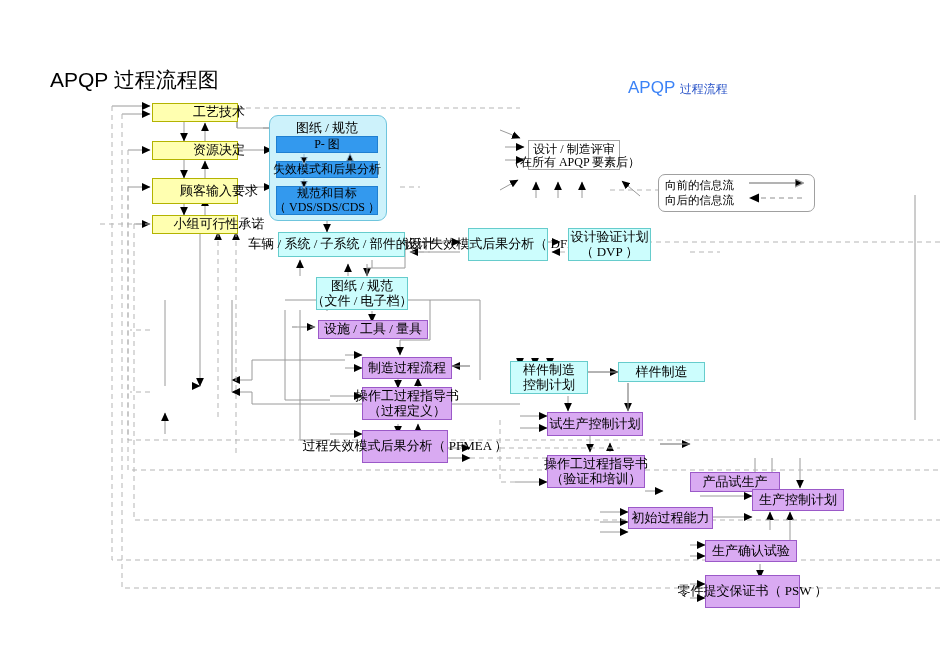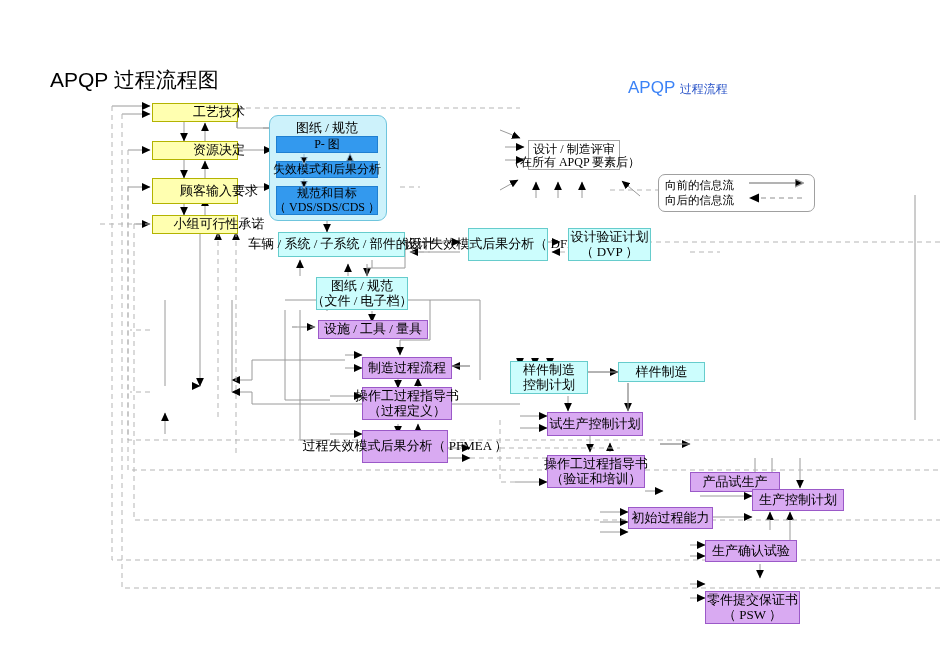--- a/index.html
+++ b/index.html
@@ -313,18 +313,18 @@
   <div class="node purple" style="left:547px;top:412px;width:96px;height:24px;">试生产控制计划</div>
   <div class="node purple" style="left:547px;top:455px;width:98px;height:33px;flex-direction:column;">
     <span>操作工过程指导书</span>
     <span>（验证和培训）</span>
   </div>
   <div class="node purple" style="left:690px;top:436px;width:90px;height:20px;margin-top:36px;">产品试生产</div>
 
   <div class="node purple" style="left:752px;top:489px;width:92px;height:22px;">生产控制计划</div>
   <div class="node purple" style="left:628px;top:507px;width:85px;height:22px;">初始过程能力</div>
   <div class="node purple" style="left:705px;top:540px;width:92px;height:22px;">生产确认试验</div>
-  <div class="node purple" style="left:705px;top:575px;width:95px;height:33px;flex-direction:column;margin-top:16px;">
+  <div class="node purple" style="left:705px;top:575px;width:95px;height:33px;flex-direction:row;">
     <span>零件提交保证书</span>
     <span>（ PSW ）</span>
   </div>
 
 </div>
 
 </body></html>

